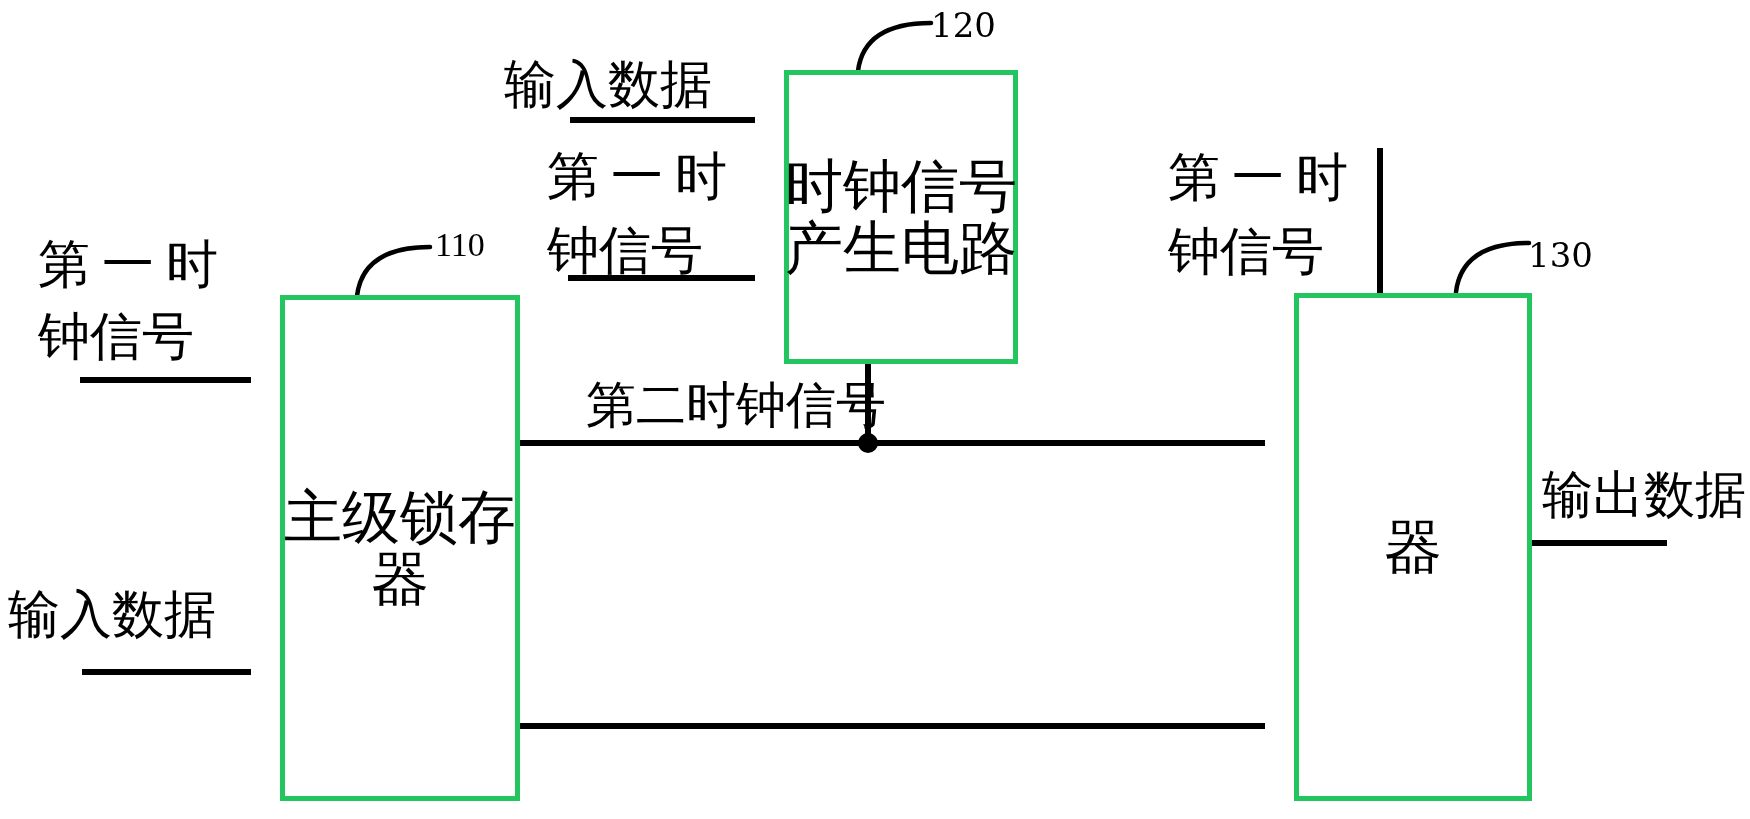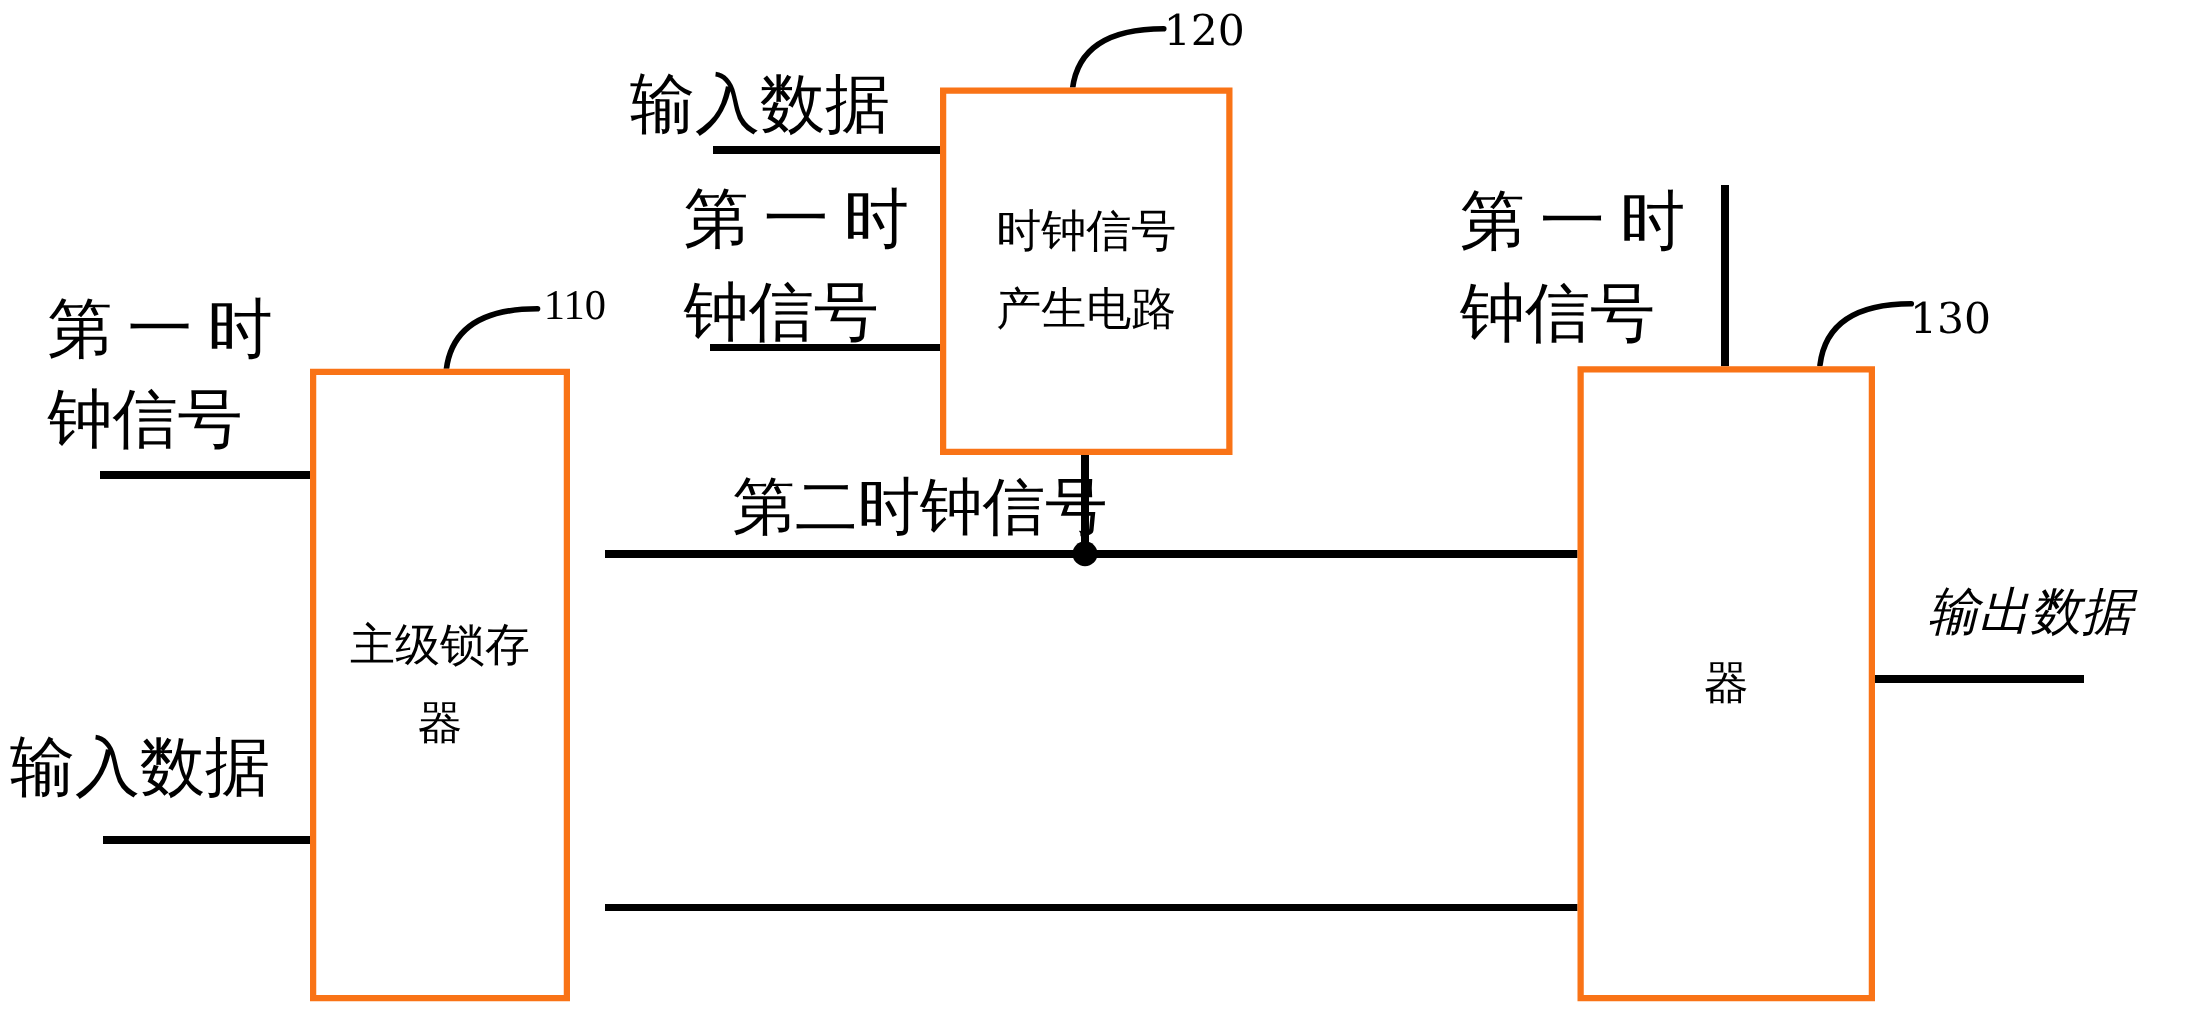--- a/index.html
+++ b/index.html
@@ -9,28 +9,28 @@
     font-family:"DejaVu Serif","Liberation Serif",serif;
     overflow:hidden;
   }
   .wires { position:absolute; left:0; top:0; width:1750px; height:819px; }
   .wires line, .wires path { stroke:#000; fill:none; }
   .wires line { stroke-width:6; shape-rendering:crispEdges; }
   .wires path { stroke-width:4.5; stroke-linecap:round; }
   .wires circle { fill:#000; stroke:none; }
   .block {
     position:absolute; box-sizing:border-box;
-    border:5px solid #f97316; background:#ffffff;
+    border:5px solid #22c55e; background:#ffffff;
     display:flex; flex-direction:column; align-items:center; justify-content:center;
-    text-align:center; font-size:36px; line-height:62px; white-space:nowrap;
+    text-align:center; font-size:58px; line-height:62px; white-space:nowrap;margin-left:32px;
   }
   .lbl { position:absolute; font-size:52px; line-height:1; white-space:nowrap; }
   .spread { letter-spacing:12px; }
   .second-clock { font-size:50px; }
-  .data51 { font-size:41px;font-style:italic; }
+  .data51 { font-size:51px; }
   .ref { position:absolute; font-size:34px; line-height:1; white-space:nowrap; }
 </style>
 </head>
 <body>
 
 <div class="canvas">
 
   <svg class="wires" viewBox="0 0 1750 819" aria-hidden="true">
 
     <line x1="80" y1="380" x2="251" y2="380"></line>
@@ -48,21 +48,21 @@
 
     <line x1="1380" y1="148" x2="1380" y2="296"></line>
 
     <line x1="1497" y1="543" x2="1667" y2="543"></line>
 
     <path d="M 357 296 Q 363 247 430 247"></path>
     <path d="M 858 71  Q 864 23  931 23"></path>
     <path d="M 1456 292 Q 1462 243 1529 243"></path>
   </svg>
 
-  <div class="block" style="left:248px; top:295px; width:208px; height:506px;">
+  <div class="block" style="left:248px; top:295px; width:240px; height:506px;">
     <div>主级锁存</div>
     <div>器</div>
   </div>
 
   <div class="block" style="left:752px; top:70px; width:234px; height:294px;">
     <div>时钟信号</div>
     <div>产生电路</div>
   </div>
 
   <div class="block" style="left:1262px; top:293px; width:238px; height:508px;">

